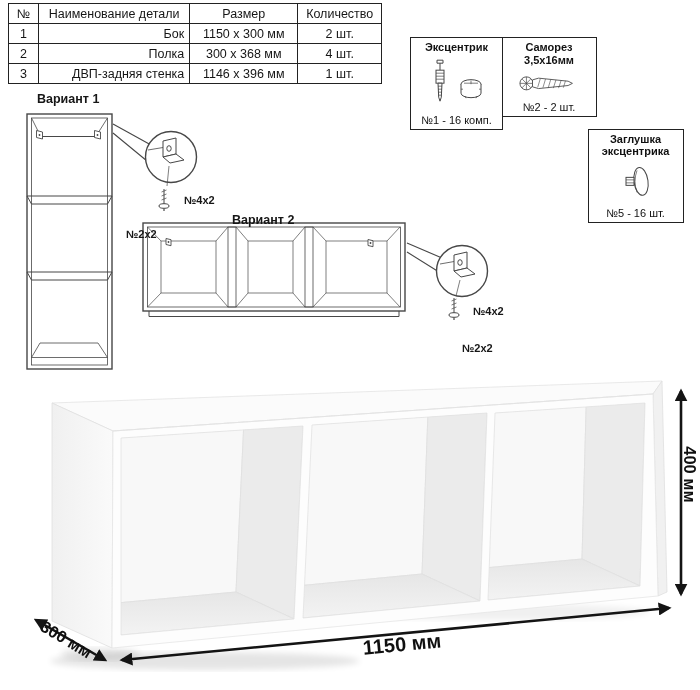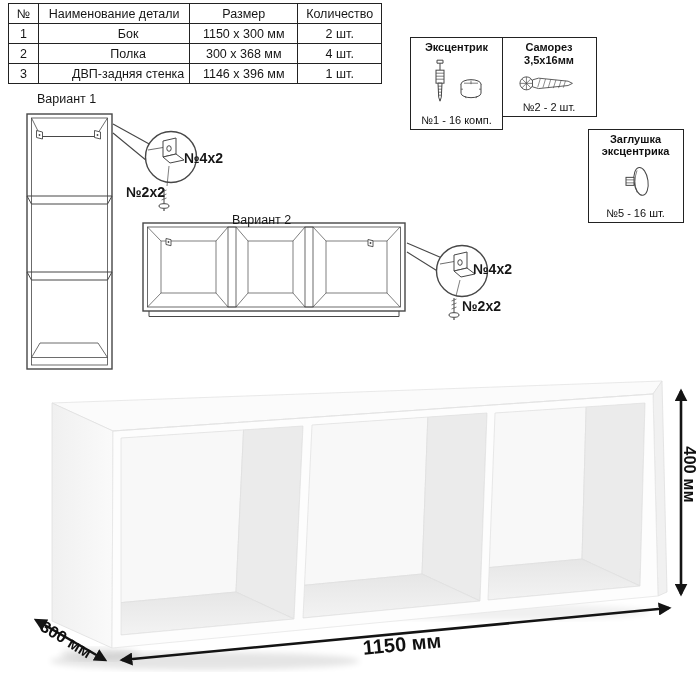--- a/index.html
+++ b/index.html
@@ -5,36 +5,36 @@
   html,body{margin:0;padding:0;background:#fff;}
   .sheet{position:relative;width:700px;height:690px;background:#ffffff;overflow:hidden;
          font-family:"Liberation Sans","DejaVu Sans",sans-serif;color:#1a1a1a;}
   svg.scene{position:absolute;left:0;top:0;z-index:1;}
 
   
   table.parts{position:absolute;left:8px;top:3px;z-index:2;border-collapse:collapse;
               font-size:12.5px;color:#161616;background:#fff;}
   table.parts th,table.parts td{border:1.6px solid #222;padding:0 5px;height:19px;
               text-align:center;font-weight:normal;white-space:nowrap;}
-  table.parts td.name{text-align:center;padding-left:33px;}
+  table.parts td.name{text-align:right;padding-left:33px;}
 
   
   .hwbox{position:absolute;left:410px;top:37px;width:280px;height:186px;z-index:2;}
   .hwcell{position:absolute;box-sizing:border-box;border:1.6px solid #222;background:#fff;
           display:flex;flex-direction:column;align-items:center;justify-content:center;
           padding:3px 2px 3px 2px;text-align:center;}
   .hwtitle{font-size:11px;font-weight:bold;line-height:1.15;color:#111;}
   .hwtitle span{display:block;}
   .hwcaption{font-size:11px;font-weight:normal;color:#111;white-space:nowrap;}
   .hwicon{flex:1 1 auto;display:block;}
 
   
   .lbl{position:absolute;z-index:3;white-space:nowrap;color:#161616;}
-  .variant-title{font-size:12.5px;font-weight:normal;}
-  .callout-lbl{font-size:14px;font-weight:bold;}
+  .variant-title{font-size:12.5px;font-weight:bold;}
+  .callout-lbl{font-size:11px;font-weight:bold;margin-top:44px;}
   .dim{font-weight:bold;color:#101010;text-align:center;}
   .dim-w{left:342px;top:633px;width:120px;font-size:20px;transform:rotate(-5.5deg);}
   .dim-d{left:26px;top:630px;width:80px;font-size:16.5px;transform:rotate(31deg);}
   .dim-h{left:644px;top:465px;width:90px;font-size:16.5px;transform:rotate(90deg);}
 </style>
 </head>
 <body>
 
 <div class="sheet">
 

